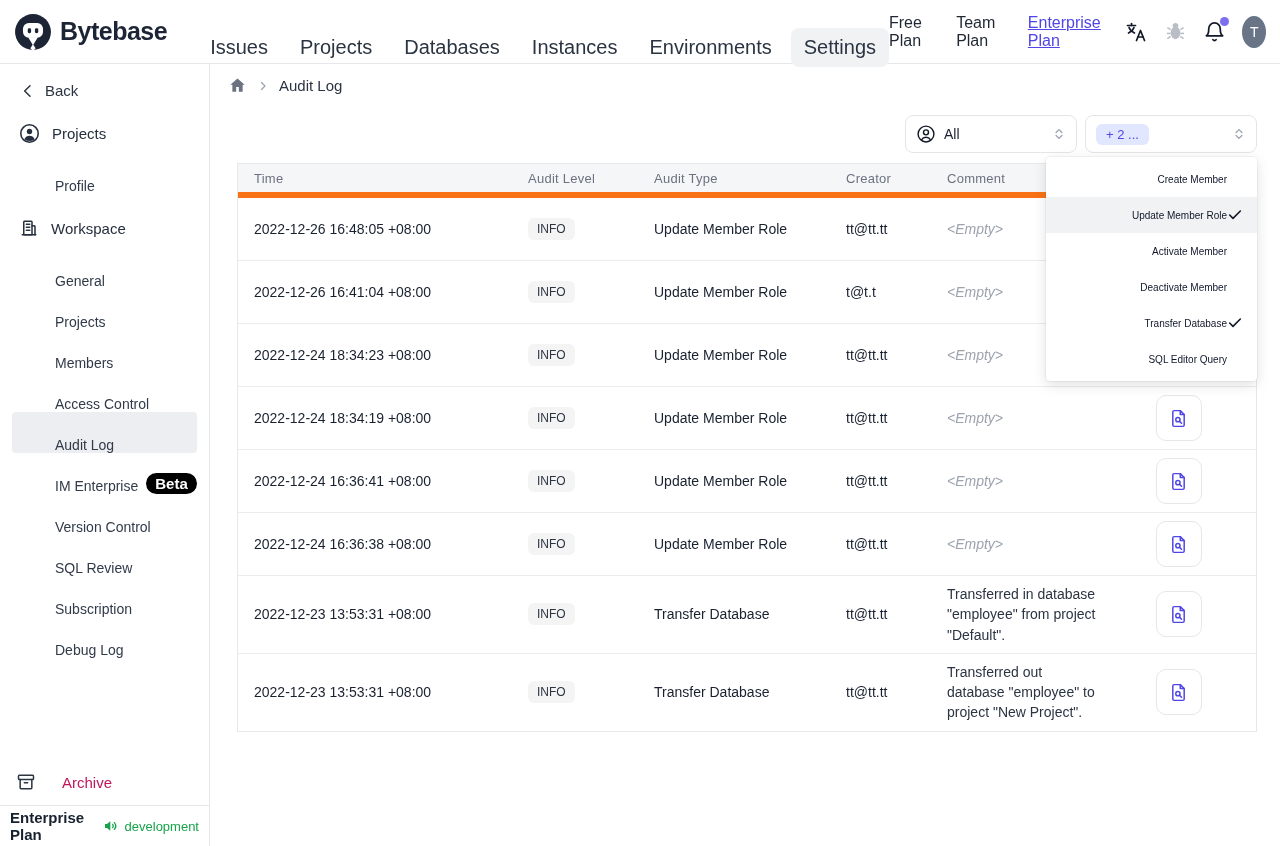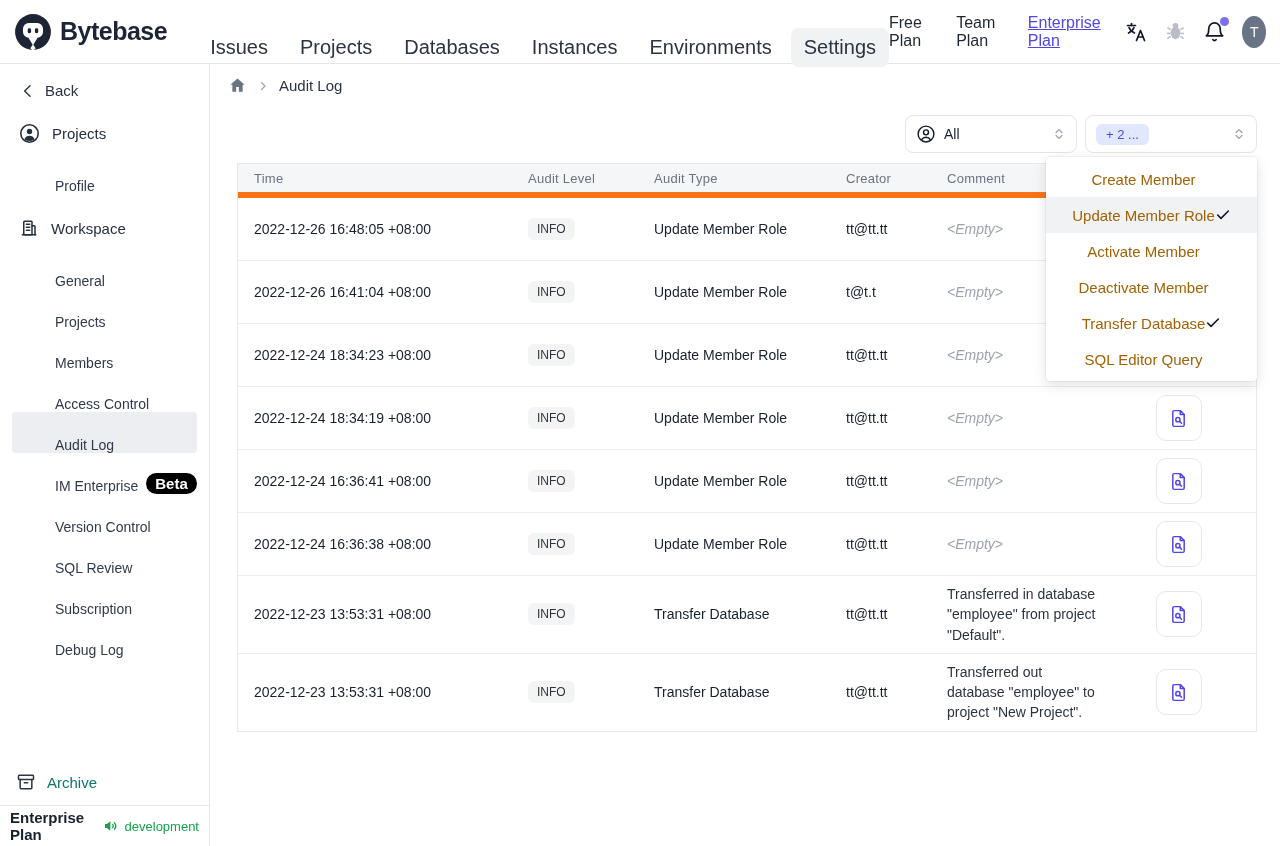--- a/index.html
+++ b/index.html
@@ -29,22 +29,22 @@
     font-size:15px; color:#2b3442; cursor:pointer; }
   .side-section-header { display:flex; align-items:center; gap:13px; padding:0 0 0 20px;
     height:40px; margin-top:14px; font-size:15px; font-weight:500; color:#262f3d; }
   .side-section-header:first-of-type { margin-top:16px; }
   .side-item { display:flex; align-items:flex-end; height:41px; margin:0 12px; padding-left:43px;
     border-radius:4px; font-size:14px; color:#303a49; cursor:pointer; gap:8px; }
   .side-item.active { background:#eceef1; }
   .side-badge { background:#000000; color:#fff; font-size:15px; font-weight:600;
     padding:2px 9px; border-radius:999px; }
   .side-bottom { position:absolute; left:0; right:0; bottom:0; }
-  .side-archive { display:flex; align-items:center; gap:11px; height:46px; padding-left:16px;
-    font-size:15px; color:#0f766e; cursor:pointer; }
+  .side-archive { display:flex; align-items:center; gap:26px; height:46px; padding-left:16px;
+    font-size:15px; color:#be185d; cursor:pointer; }
   .side-divider { border-top:1px solid #e5e7eb; }
   .side-plan { display:flex; align-items:center; gap:4px; height:40px; padding:0 10px; }
   .side-plan-name { font-size:15px; font-weight:700; color:#18212f; }
   .side-plan-env { font-size:13px; color:#16a34a; margin-left:2px; }
 
   
   .main { margin-left:210px; padding:0 23px 0 18px; }
   .breadcrumb { display:flex; align-items:center; gap:10px; margin-top:12px; }
   .breadcrumb-current { font-size:15px; color:#2b3442; }
   .toolbar { display:flex; justify-content:flex-end; gap:8px; margin-top:20px; }
@@ -66,22 +66,22 @@
     padding:4px 9px; border-radius:6px; }
   .t-comment { font-size:14px; line-height:1.45; color:#2b3442; }
   .t-comment.empty { color:#9ca3af; font-style:italic; }
   .t-action { justify-content:center; padding-left:0; }
   .detail-btn { width:46px; height:46px; border:1px solid #e5e7eb; border-radius:10px; background:#fff;
     display:flex; align-items:center; justify-content:center; cursor:pointer; }
 
   
   .menu { position:absolute; left:1046px; top:157px; width:211px; background:#fff; z-index:50;
     border-radius:4px; box-shadow:0 4px 14px rgba(0,0,0,0.12), 0 0 0 1px rgba(0,0,0,0.04); padding:4px 0; }
-  .menu-item { height:36px; display:flex; align-items:center; justify-content:center;
-    padding:0 14px; font-size:15px; color:#a16207; cursor:pointer; }
+  .menu-item { height:36px; display:flex; align-items:center; justify-content:flex-end;
+    padding:0 14px; font-size:10px; color:#0f172a; cursor:pointer; }
   .menu-item.active { background:#f1f2f4; }
   .menu-item .chk { visibility:hidden; display:flex; }
   .menu-item.checked .chk { visibility:visible; }
 
   svg { display:block; }
 </style>
 </head>
 <body>
 
 <header class="topnav">

